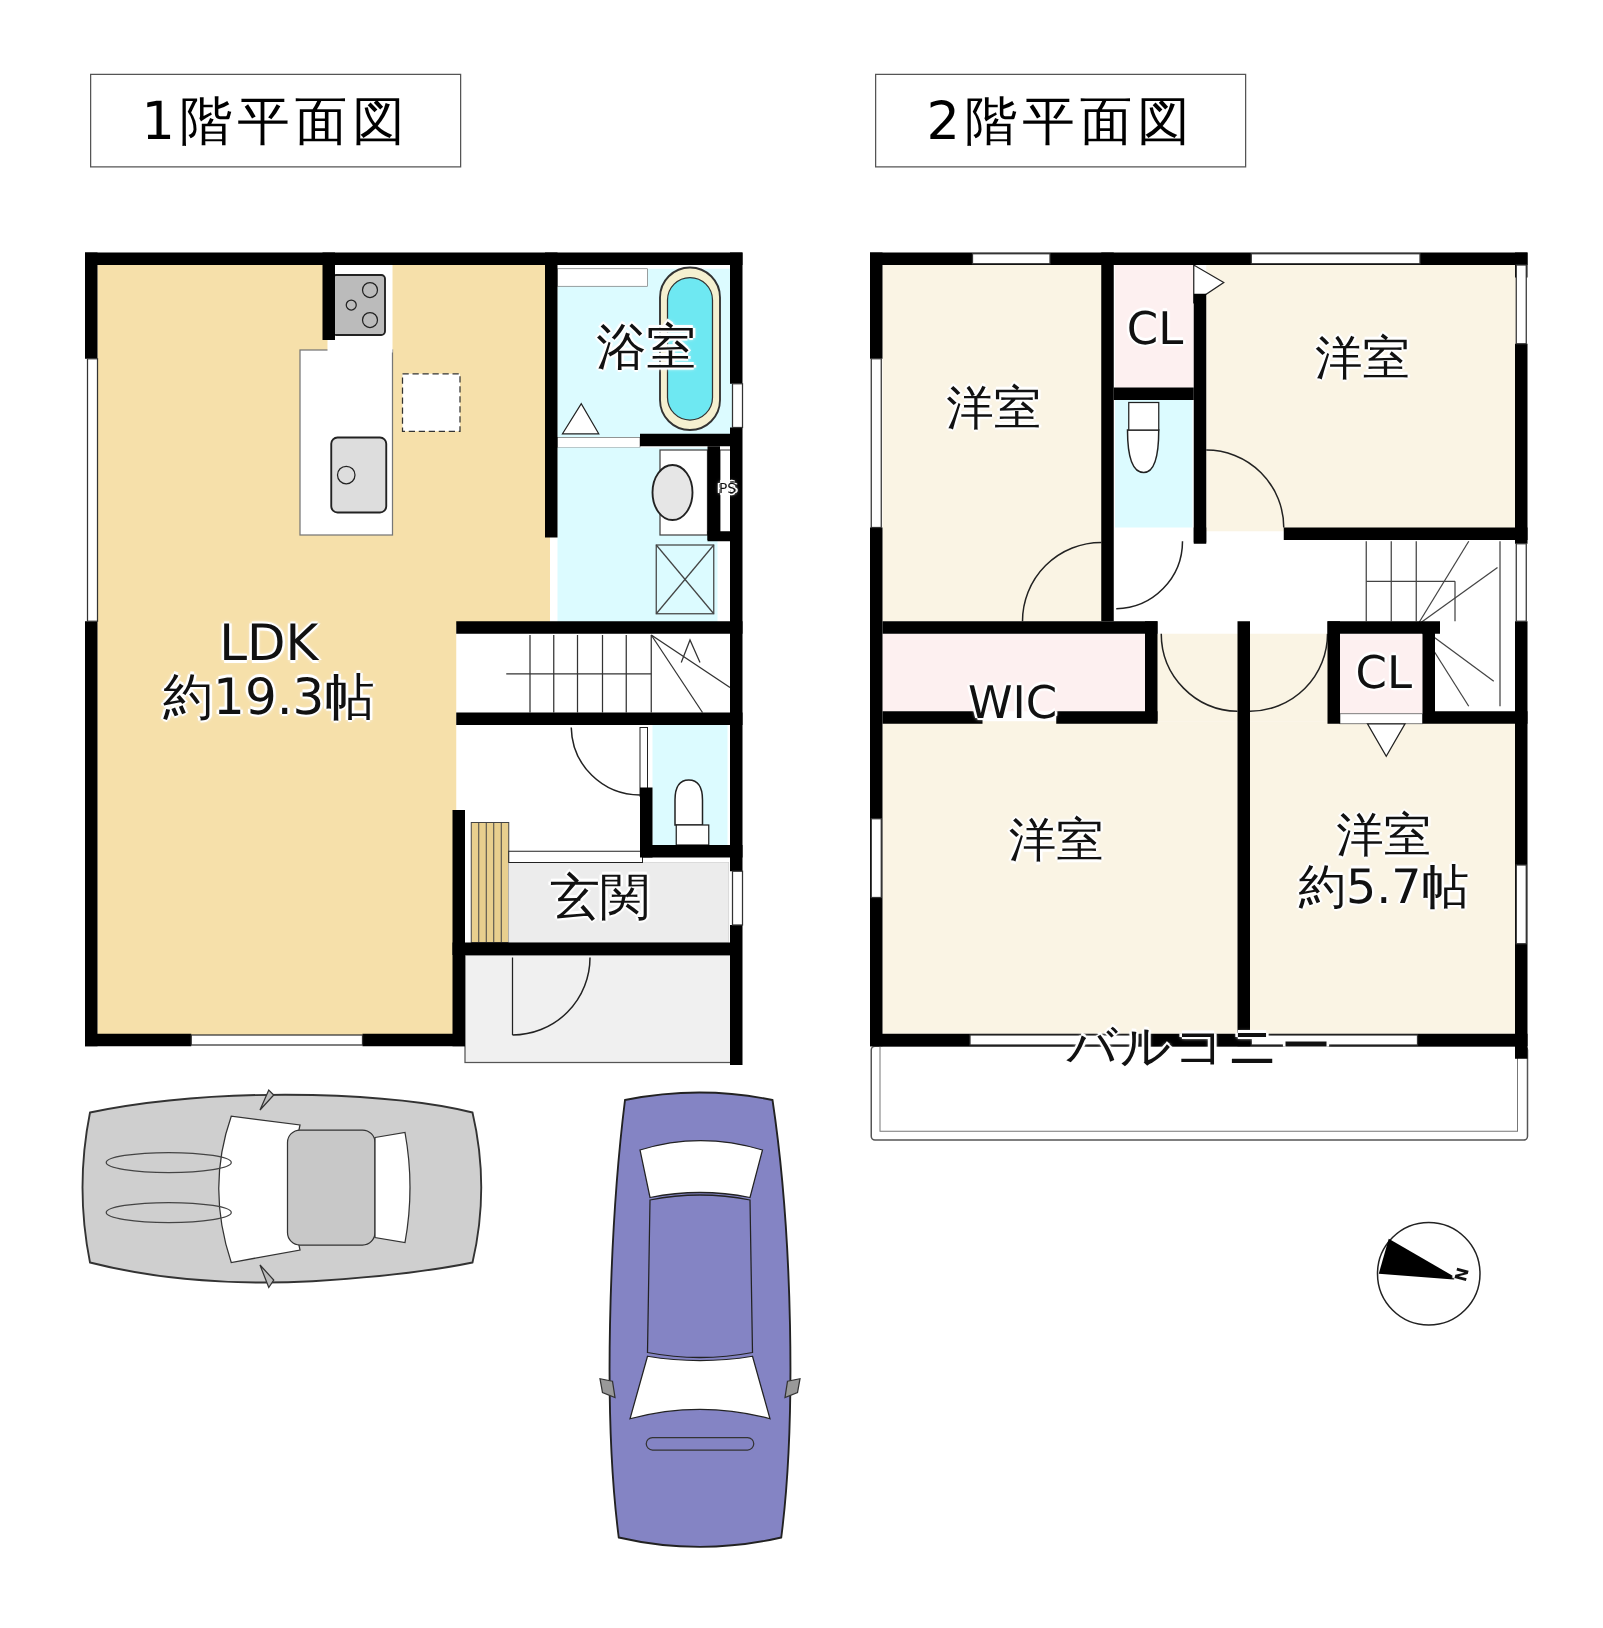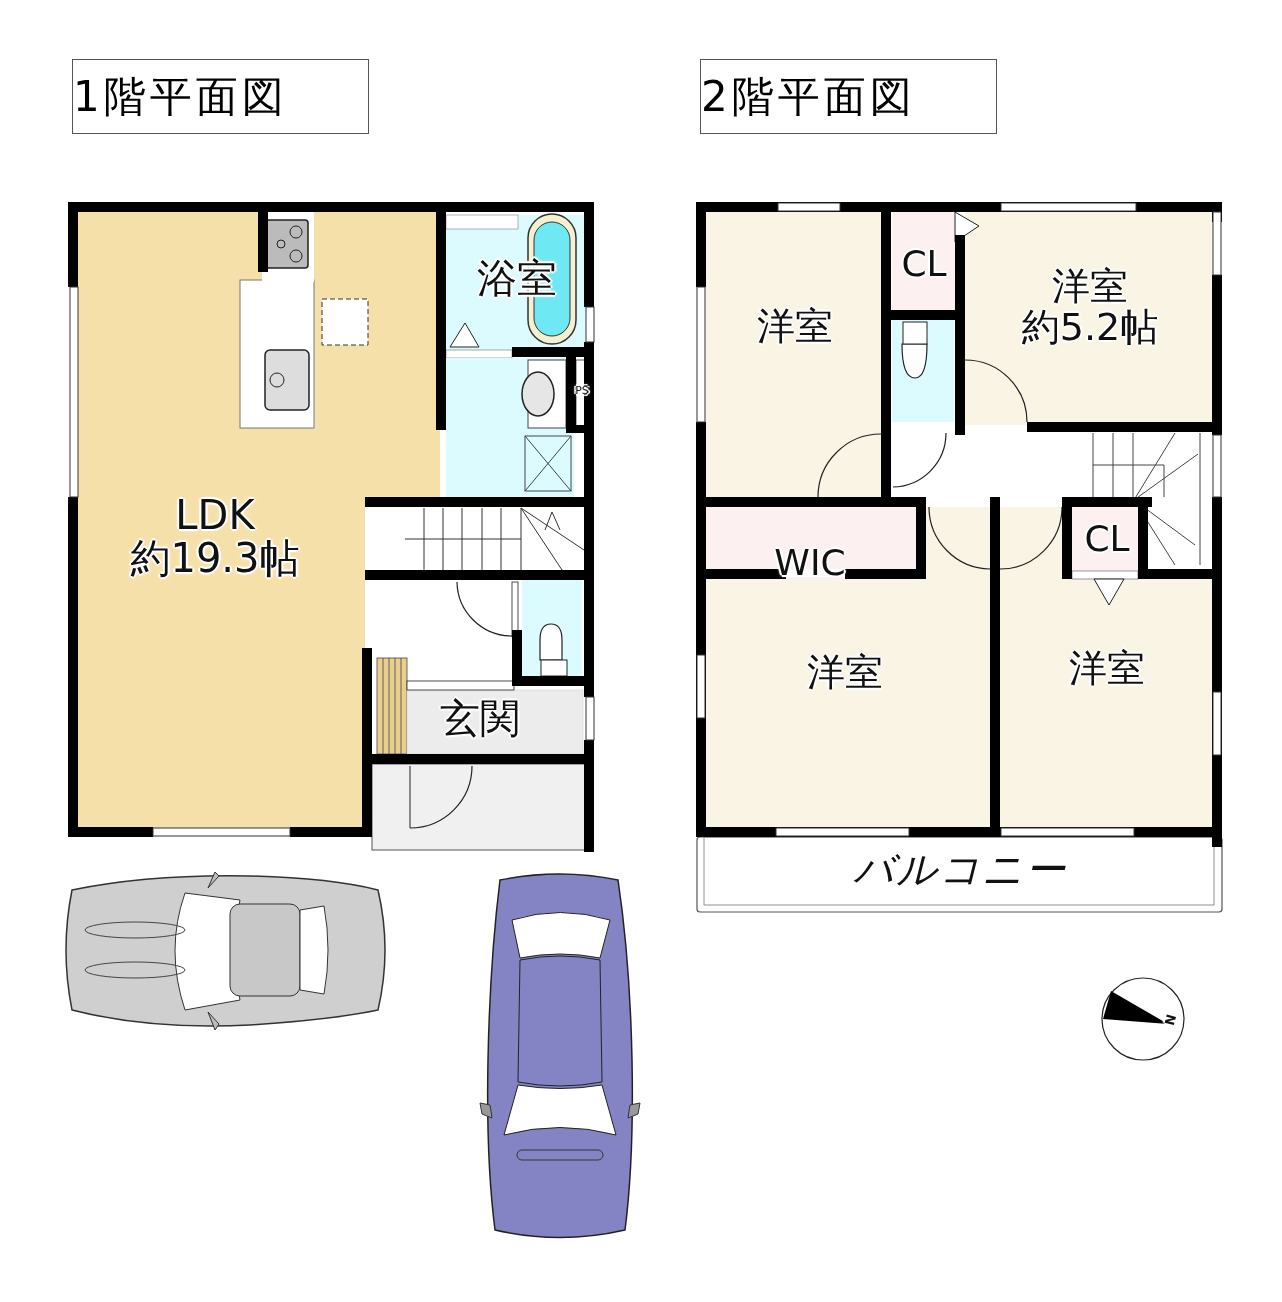--- a/index.html
+++ b/index.html
@@ -1,17 +1,17 @@
 <!DOCTYPE html>
 <html><head>
 <meta charset="utf-8">
 <style>
   html,body{margin:0;padding:0;background:#fff;}
   body{width:1282px;height:1302px;position:relative;overflow:hidden;font-family:"DejaVu Sans","Liberation Sans",sans-serif;}
-  .title-box{position:absolute;border:1.5px solid #555;background:#fff;display:flex;align-items:center;font-size:42px;color:#000;letter-spacing:4px;}
+  .title-box{position:absolute;border:1.5px solid #555;background:#fff;display:flex;align-items:center;justify-content:center;font-size:42px;color:#000;letter-spacing:4px;}
   svg{position:absolute;left:0;top:0;}
   .lbl{position:absolute;text-align:center;color:#111;line-height:1.08;font-family:"DejaVu Sans","Liberation Sans",sans-serif;
        text-shadow:0 0 3px #fff,0 0 3px #fff,0 0 4px #fff,2px 0 0 #fff,-2px 0 0 #fff,0 2px 0 #fff,0 -2px 0 #fff;}
   .big{font-size:40px;}
   .mid{font-size:38px;}
   .small{font-size:36px;}
 </style>
 </head>
 <body>
 
@@ -232,25 +232,25 @@
 </div>
 <div class="lbl big" style="left:462px;top:257px;width:110px;">浴室</div>
 <div class="lbl big" style="left:425px;top:700px;width:110px;font-family:Liberation Mono, monospace;">玄関</div>
 <div class="lbl" style="left:570px;top:385px;width:24px;font-size:11px;">PS</div>
 
 <div class="lbl mid" style="left:710px;top:306px;width:170px;">
   <div>洋室</div>
 </div>
 <div class="lbl mid" style="left:985px;top:266px;width:210px;">
   <div>洋室</div>
-  <div>約5.2帖</div>
 </div>
 <div class="lbl mid" style="left:730px;top:652px;width:230px;">
   <div>洋室</div>
 </div>
 <div class="lbl mid" style="left:1002px;top:648px;width:210px;">
   <div>洋室</div>
+  <div>約5.7帖</div>
 </div>
 <div class="lbl small" style="left:883px;top:245px;width:82px;">CL</div>
 <div class="lbl small" style="left:1066px;top:520px;width:82px;">CL</div>
 <div class="lbl small" style="left:740px;top:520px;width:140px;margin-top:24px;">WIC</div>
-<div class="lbl big" style="left:800px;top:848px;width:320px;letter-spacing:2px;font-style:italic;">バルコニー</div>
+<div class="lbl big" style="left:800px;top:816px;width:320px;letter-spacing:2px;">バルコニー</div>
 <div class="lbl" style="left:1163px;top:1013px;width:16px;font-size:13px;font-weight:bold;transform:rotate(-75deg);">N</div>
 
 </body></html>

